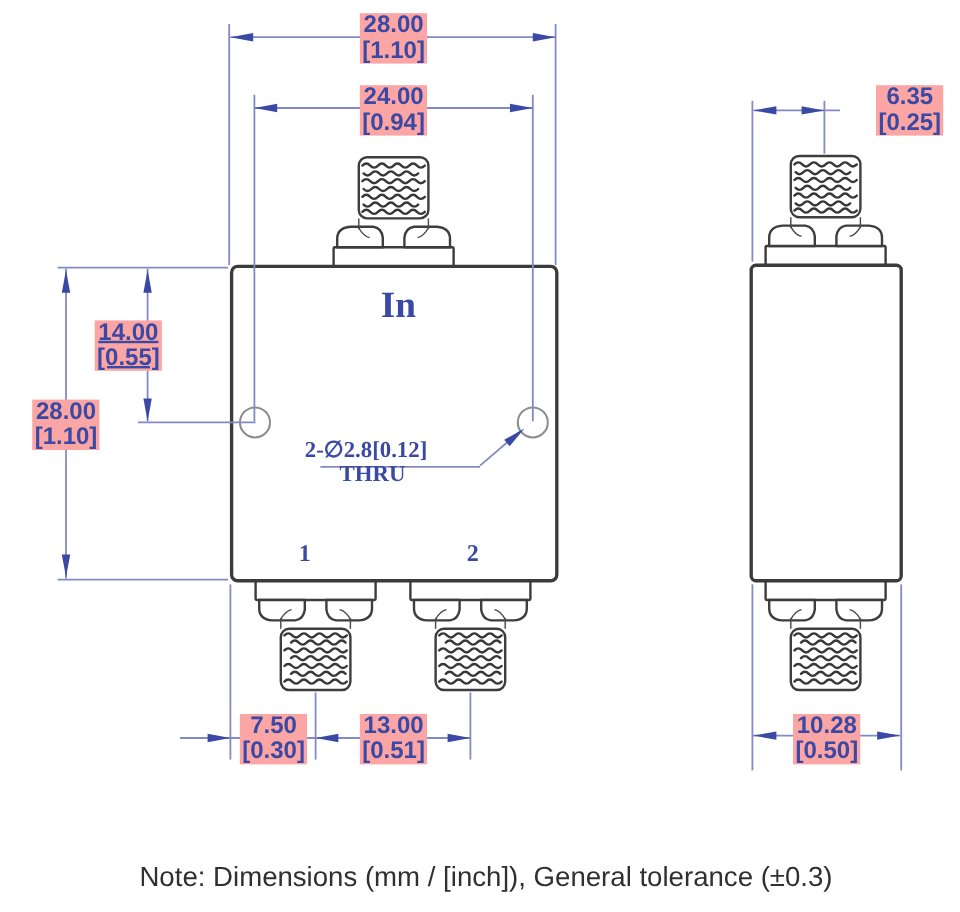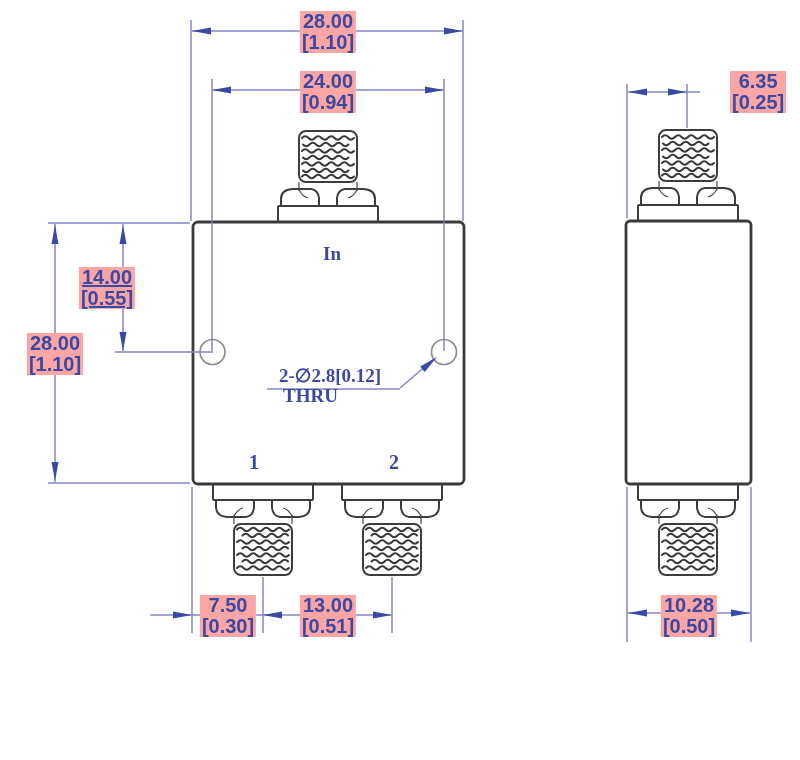--- a/index.html
+++ b/index.html
@@ -12,21 +12,21 @@
   .thread{fill:none;stroke:#383838;stroke-width:2;stroke-linecap:round;}
   .hole{fill:#fff;stroke:#8d8d8d;stroke-width:1.7;}
   .dline{fill:none;stroke:#8289c8;stroke-width:1.5;}
   .dimtxt{position:absolute;color:#3a49a3;font:700 20px "Liberation Sans",sans-serif;
           line-height:21px;text-align:center;background:#fca5a5;padding:0 2px;white-space:nowrap;
           transform:translate(-50%,-50%);}
   .dimtxt span{display:block;}
   .dimtxt.leftalign{transform:translate(0,-50%);}
   .lbl{position:absolute;color:#3a49a3;font:600 20px "Liberation Serif",serif;
        white-space:nowrap;transform:translate(-50%,-50%);}
-  .lbl.big{font-size:19px;}
+  .lbl.big{font-size:31px;}
   .callout{position:absolute;color:#3a49a3;font:600 19px "Liberation Serif",serif;
            white-space:nowrap;transform:translate(0,-50%);}
   .note{position:absolute;color:#303030;white-space:nowrap;transform:translate(-50%,-50%);}
   .note.zh{font:400 22px "DejaVu Sans",sans-serif;}
   .note.en{font:400 23px "Liberation Sans",sans-serif;}
 </style>
 </head>
 <body>
 
 <div id="canvas">
@@ -152,17 +152,18 @@
   </div>
   <div class="dimtxt" style="left:689px;top:616px;">
     <span>10.28</span>
     <span>[0.50]</span>
   </div>
 
   <div class="lbl big" style="left:332px;top:254px;">In</div>
   <div class="lbl" style="left:254px;top:462px;">1</div>
   <div class="lbl" style="left:394px;top:462px;">2</div>
 
-  <div class="callout" style="left:279px;top:375px;">2-∅2.8[0.12]</div>
+  <div class="callout" style="left:254px;top:375px;">2-∅2.8[0.12]</div>
   <div class="callout" style="left:283px;top:396px;">THRU</div>
 
+  <div class="note en" style="left:405px;top:731px;">Note: Dimensions (mm / [inch]), General tolerance (±0.3)</div>
 
 </div>
 
 </body></html>

